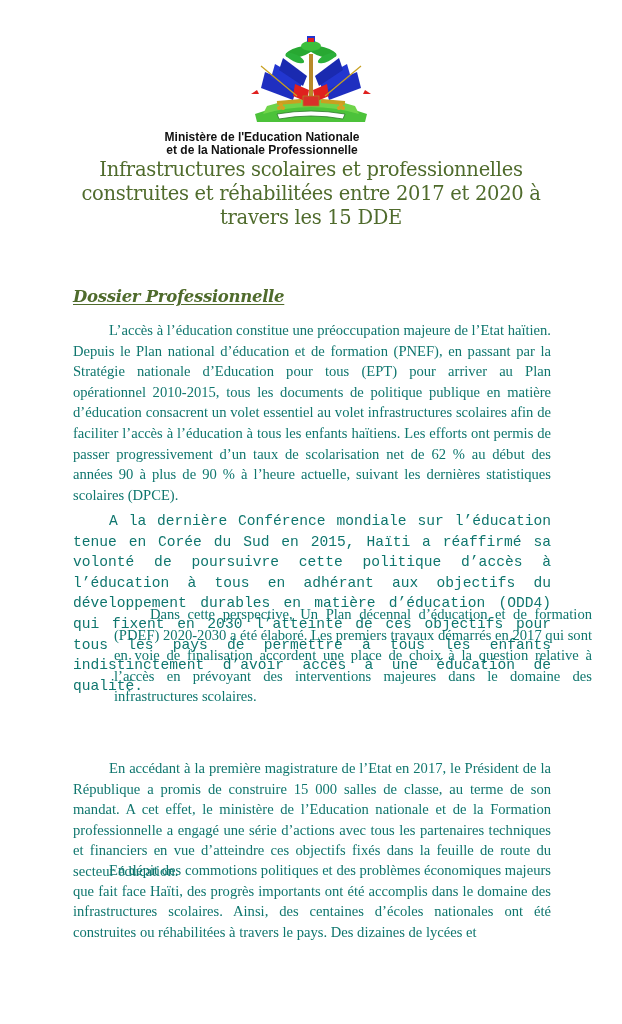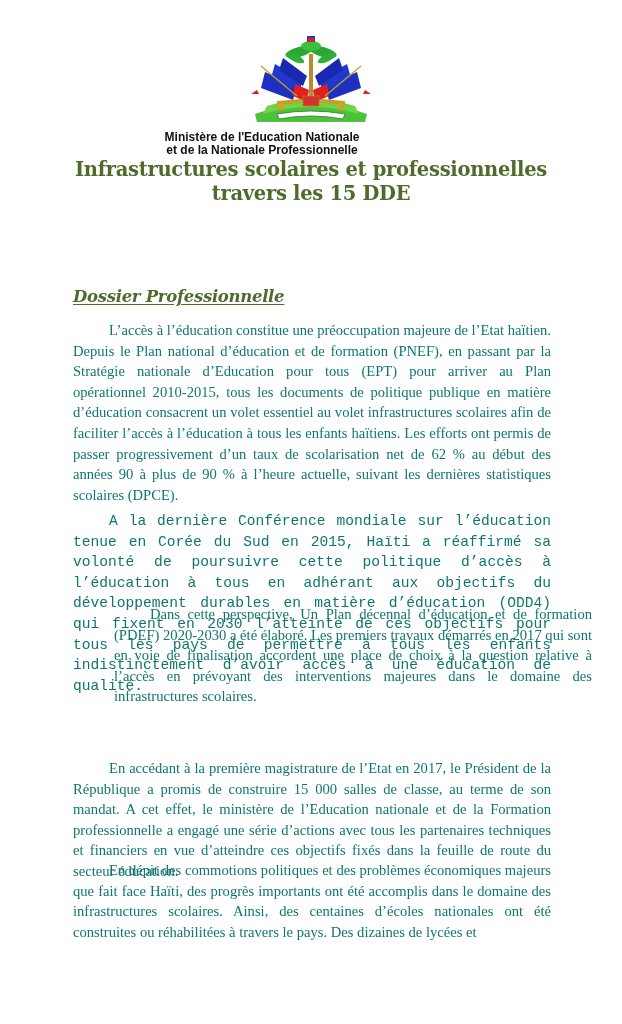--- a/index.html
+++ b/index.html
@@ -41,21 +41,21 @@
       line-height: 13px;
       color: #111;
     }
     .title {
       position: absolute;
       top: 158px;
       left: 60px;
       width: 502px;
       text-align: center;
       font-family: "DejaVu Serif", "Liberation Serif", serif;
-      font-weight: bold;
+      font-weight: normal;
       font-size: 19.5px;
       line-height: 24px;
       color: #4f6b2c;
       letter-spacing: -0.3px;
     }
     .section-heading {
       position: absolute;
       top: 287px;
       left: 73px;
       font-family: "DejaVu Serif", "Liberation Serif", serif;
@@ -140,20 +140,21 @@
   </svg>
 
   <div class="ministry">
     <div>Ministère de l'Education Nationale</div>
     <div>et de la Nationale Professionnelle</div>
   </div>
 </div>
 
 <div class="title">
   <div>Infrastructures scolaires et professionnelles</div>
+  <div>construites et réhabilitées entre 2017 et 2020 à</div>
   <div>travers les 15 DDE</div>
 </div>
 
 <div class="section-heading">Dossier Professionnelle</div>
 
 <div class="body-text" id="p1">
   <p>L’accès à l’éducation constitue une préoccupation majeure de l’Etat haïtien. Depuis le Plan national d’éducation et de formation (PNEF), en passant par la Stratégie nationale d’Education pour tous (EPT) pour arriver au Plan opérationnel 2010-2015, tous les documents de politique publique en matière d’éducation consacrent un volet essentiel au volet infrastructures scolaires afin de faciliter l’accès à l’éducation à tous les enfants haïtiens. Les efforts ont permis de passer progressivement d’un taux de scolarisation net de 62 % au début des années 90 à plus de 90 % à l’heure actuelle, suivant les dernières statistiques scolaires (DPCE).</p>
 </div>
 <div class="body-text" id="p2">
   <p>A la dernière Conférence mondiale sur l’éducation tenue en Corée du Sud en 2015, Haïti a réaffirmé sa volonté de poursuivre cette politique d’accès à l’éducation à tous en adhérant aux objectifs du développement durables en matière d’éducation (ODD4) qui fixent en 2030 l’atteinte de ces objectifs pour tous les pays de permettre à tous les enfants indistinctement d’avoir accès à une éducation de qualité.</p>

